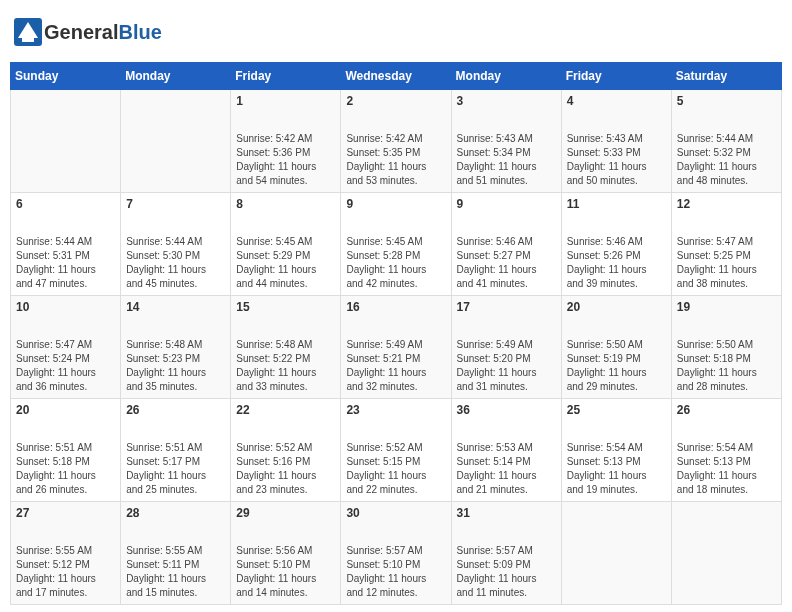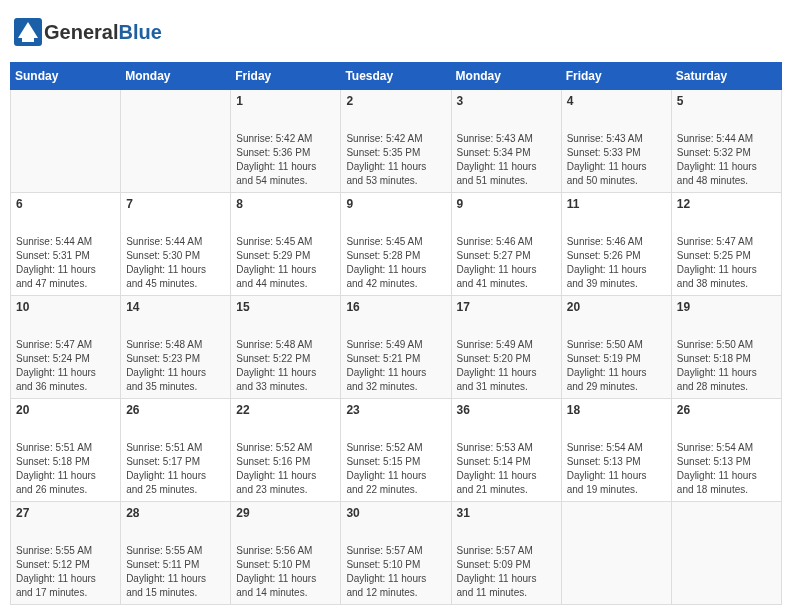--- a/index.html
+++ b/index.html
@@ -101,21 +101,21 @@
     </span>
   </div>
 </div>
 
 <table>
   <thead>
     <tr>
       <th>Sunday</th>
       <th>Monday</th>
       <th>Friday</th>
-      <th>Tuesday</th>
+      <th>Wednesday</th>
       <th>Monday</th>
       <th>Friday</th>
       <th>Saturday</th>
     </tr>
   </thead>
   <tbody id="calendar-body">
   <tr>
         <td></td>
         <td></td>
         <td>
@@ -214,21 +214,21 @@
         </td>
         <td>
           <span class="day-num">23</span>
           <div class="cell-content">Sunrise: 5:52 AM<br>Sunset: 5:15 PM<br>Daylight: 11 hours and 22 minutes.</div>
         </td>
         <td>
           <span class="day-num">36</span>
           <div class="cell-content">Sunrise: 5:53 AM<br>Sunset: 5:14 PM<br>Daylight: 11 hours and 21 minutes.</div>
         </td>
         <td>
-          <span class="day-num">18</span>
+          <span class="day-num">25</span>
           <div class="cell-content">Sunrise: 5:54 AM<br>Sunset: 5:13 PM<br>Daylight: 11 hours and 19 minutes.</div>
         </td>
         <td>
           <span class="day-num">26</span>
           <div class="cell-content">Sunrise: 5:54 AM<br>Sunset: 5:13 PM<br>Daylight: 11 hours and 18 minutes.</div>
         </td>
       </tr>
       <tr>
         <td>
           <span class="day-num">27</span>

